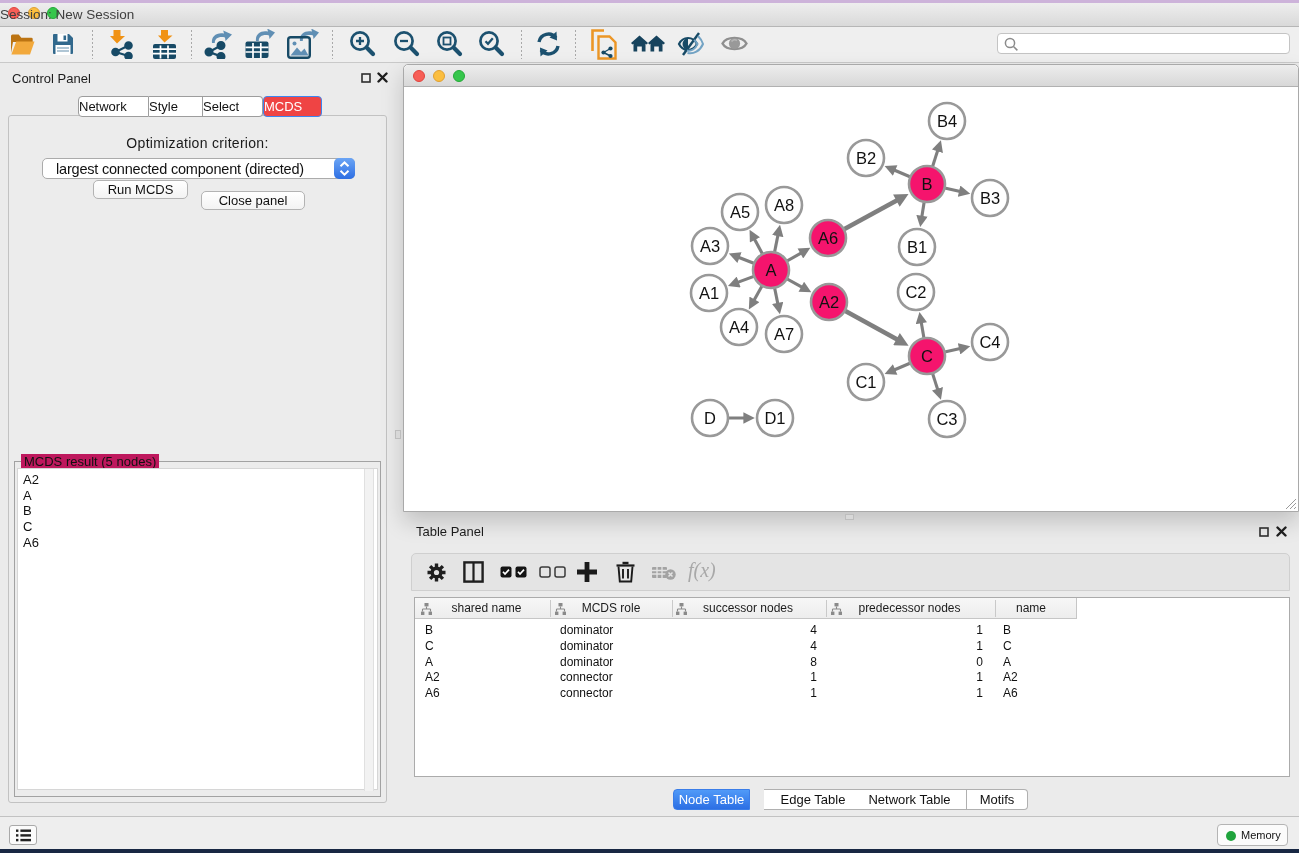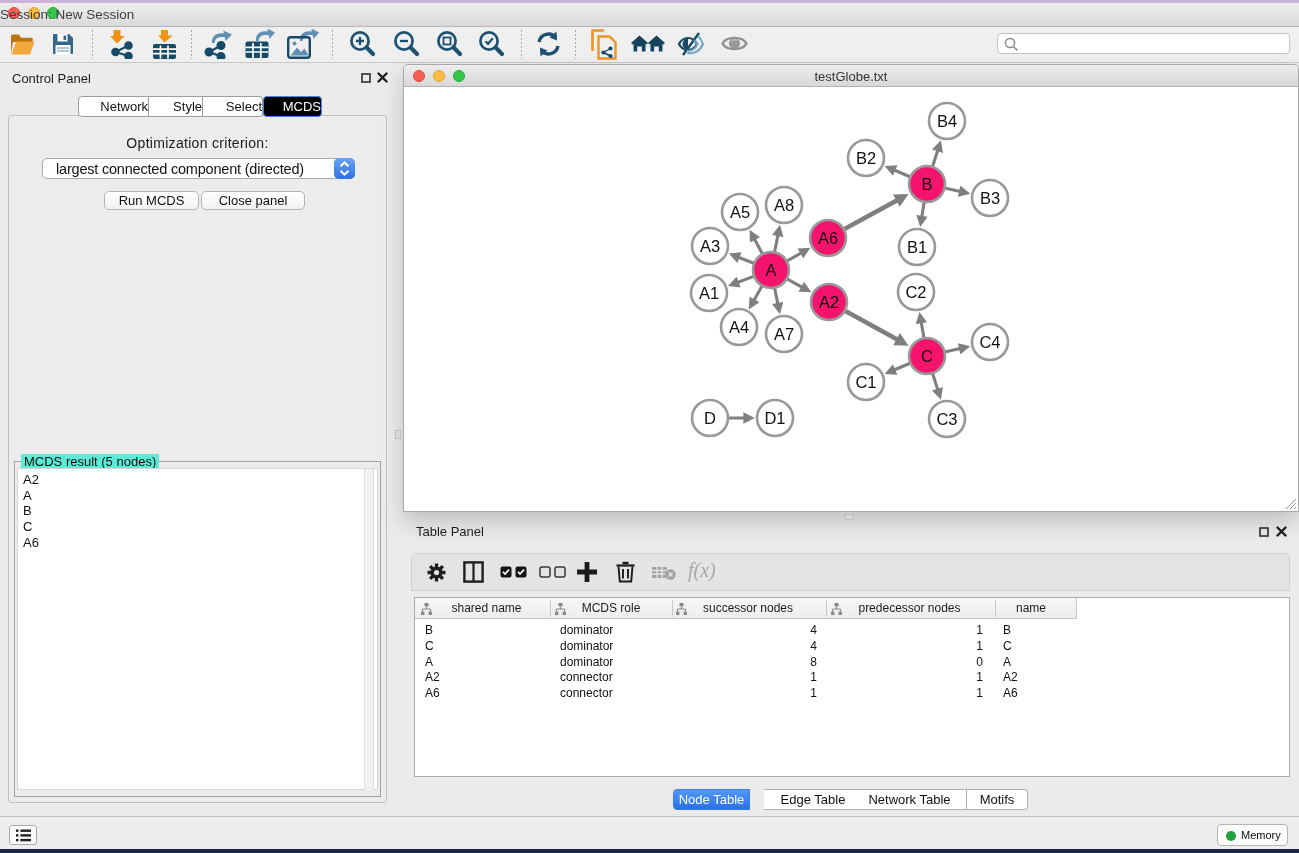--- a/index.html
+++ b/index.html
@@ -16,34 +16,34 @@
   background-image:linear-gradient(#a9a9a9 40%, rgba(0,0,0,0) 0%);
   background-size:1px 4px; }
 #searchbox { left:997px; top:6px; width:293px; height:21px; background:#fff;
   border:1px solid #c4c4c4; border-radius:4px; }
 #mainarea { left:0; top:63px; width:1299px; height:753px; background:#ebebeb; }
 
 
 #cp-title { left:12px; top:8px; font-size:13px; color:#1c1c1c; }
 #cp-tabs { left:78px; top:33px; height:21px; }
 .cptab { position:absolute; top:0; height:21px; background:#fff; border:1px solid #9d9d9d;
-  font-size:13px; color:#111; text-align:right; line-height:19px; }
+  font-size:13px; color:#111; text-align:left; line-height:19px; }
 #cp-panel { left:8px; top:52px; width:379px; height:688px; background:#ececec;
   border:1px solid #c2c2c2; border-radius:3px; }
 #opt-label { left:0; top:72px; width:395px; text-align:center; font-size:14px; letter-spacing:0.3px; color:#1a1a1a;}
 #cp-select { left:42px; top:95px; width:313px; height:21px; background:#fff;
   border:1px solid #ababab; border-radius:5px; }
 #cp-select .txt { position:absolute; left:13px; top:2px; font-size:14.5px; letter-spacing:-0.2px; color:#111; }
 #cp-spin { position:absolute; right:-1px; top:-1px; width:21px; height:21px; border-radius:5px;
   background:linear-gradient(#6ba5f5,#2e6fe3); }
 .cbtn { position:absolute; height:19px; background:linear-gradient(#ffffff,#f3f3f3);
   border:1px solid #b3b3b3; border-radius:5px; font-size:13px; color:#111;
   text-align:center; line-height:17px; }
 #groupbox { left:14px; top:398px; width:367px; height:336px; border:1px solid #a2a2a2; }
-#groupbox-label { left:21px; top:391px; font-size:13px; color:#111; background:#5eead4; padding:0 3px;}
+#groupbox-label { left:21px; top:391px; font-size:13px; color:#111; background:#be185d; padding:0 3px;}
 #mcds-list { left:17px; top:405px; width:361px; height:322px; background:#fff; border:1px solid #d6d6d6; }
 #mcds-list .items { position:absolute; left:5px; top:3px; font-size:13px; color:#111; line-height:15.7px; }
 #mcds-scroll { position:absolute; right:3px; top:0px; width:10px; height:322px; background:#f2f2f2;
   border-left:1px solid #e0e0e0; border-right:1px solid #e0e0e0;}
 
 
 #netwin { left:403px; top:1px; width:896px; height:448px; background:#fff;
   border:1px solid #a9a9a9; border-radius:5px 5px 0 0; box-shadow:0 10px 22px rgba(0,0,0,0.18); }
 #netwin-titlebar { position:absolute; left:0; top:0; width:100%; height:22px;
   background:linear-gradient(#ededed,#d8d8d8); border-bottom:1px solid #b1b1b1; border-radius:5px 5px 0 0; }
@@ -202,47 +202,46 @@
       <rect x="1" y="1" width="8" height="8" fill="none" stroke="#2d2d2d" stroke-width="1.6"></rect>
     </svg>
   <svg class="abs" style="left:377px;top:9px" width="11" height="11" viewBox="0 0 11 11">
       <path d="M1.5 1.5 L9.5 9.5 M9.5 1.5 L1.5 9.5" stroke="#1e1e1e" stroke-width="2.4" stroke-linecap="round"></path>
     </svg>
   <div class="abs" id="cp-panel"></div>
   <div class="abs" id="cp-tabs">
     <div class="cptab" style="left:0; width:71px; border-radius:4px 0 0 4px;">Network</div>
     <div class="cptab" style="left:71px; width:54px; border-left:0;">Style</div>
     <div class="cptab" style="left:125px; width:60px; border-left:0; border-radius:0 4px 4px 0;">Select</div>
-    <div class="cptab" style="left:185px; width:59px; background:#000000; border-color:#3d86f0; color:#fff; border-radius:4px;">MCDS</div>
+    <div class="cptab" style="left:185px; width:59px; background:#ef4444; border-color:#3d86f0; color:#fff; border-radius:4px;">MCDS</div>
   </div>
   <div class="abs" id="cp-select">
     <div class="txt">largest connected component (directed)</div>
     <div id="cp-spin">
       <svg class="abs" style="left:5px;top:3px" width="11" height="15" viewBox="0 0 11 15">
         <path d="M1.5 5.2 L5.5 1.4 9.5 5.2" fill="none" stroke="#fff" stroke-width="2"></path>
         <path d="M1.5 9.8 L5.5 13.6 9.5 9.8" fill="none" stroke="#fff" stroke-width="2"></path>
       </svg>
     </div>
   </div>
   <div class="abs" id="opt-label">Optimization criterion:</div>
-  <div class="cbtn" style="left:93px; top:128px; width:95px;margin-left:11px;">Run MCDS</div>
+  <div class="cbtn" style="left:93px; top:117px; width:95px;">Run MCDS</div>
   <div class="cbtn" style="left:201px; top:128px; width:104px;">Close panel</div>
   <div class="abs" id="groupbox"></div>
   <div class="abs" id="groupbox-label">MCDS result (5 nodes)</div>
   <div class="abs" id="mcds-list">
     <div class="items">A2<br>A<br>B<br>C<br>A6</div>
     <div id="mcds-scroll"></div>
   </div>
 
   <div class="abs" id="netwin">
     <div id="netwin-titlebar">
       <div class="tl" style="left:9px;  top:5px; width:12px; height:12px; background:#f75e56; border:0.5px solid #e0443e;"></div>
       <div class="tl" style="left:29px; top:5px; width:12px; height:12px; background:#fbbe3f; border:0.5px solid #e0a031;"></div>
       <div class="tl" style="left:49px; top:5px; width:12px; height:12px; background:#36c64c; border:0.5px solid #24a939;"></div>
-      <div id="netwin-title">testGlobe.txt</div>
     </div>
     <svg id="graph-svg" width="894" height="424" viewBox="0 0 894 424">
       <defs>
           <marker id="arr" viewBox="0 0 10 10" refX="1" refY="5" markerWidth="3.9" markerHeight="3.7" orient="auto-start-reverse">
             <path d="M0,0 L10,5 L0,10 z" fill="#7f7f7f"></path>
           </marker>
           <marker id="arrT" viewBox="0 0 10 10" refX="1" refY="5" markerWidth="3.2" markerHeight="3.0" orient="auto-start-reverse">
             <path d="M0,0 L10,5 L0,10 z" fill="#7f7f7f"></path>
           </marker>
         </defs>

